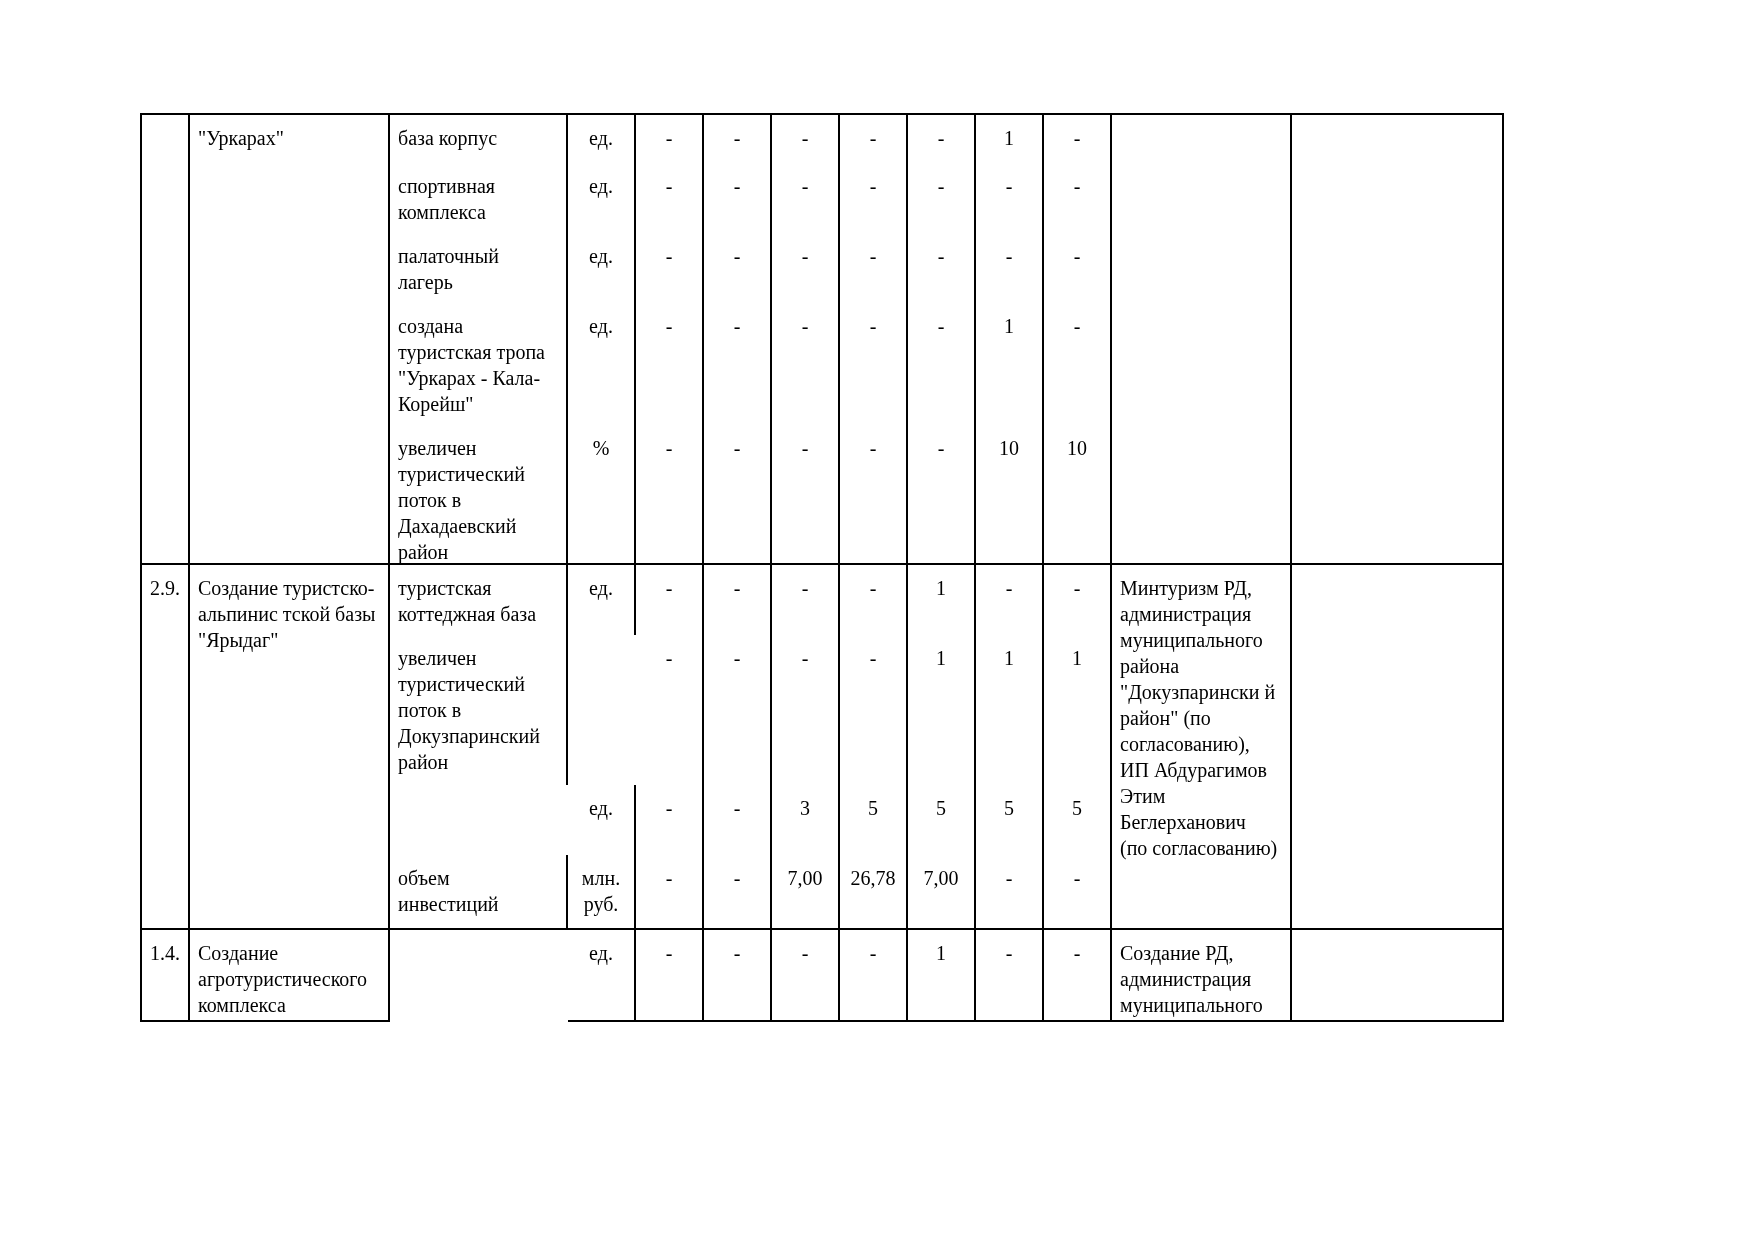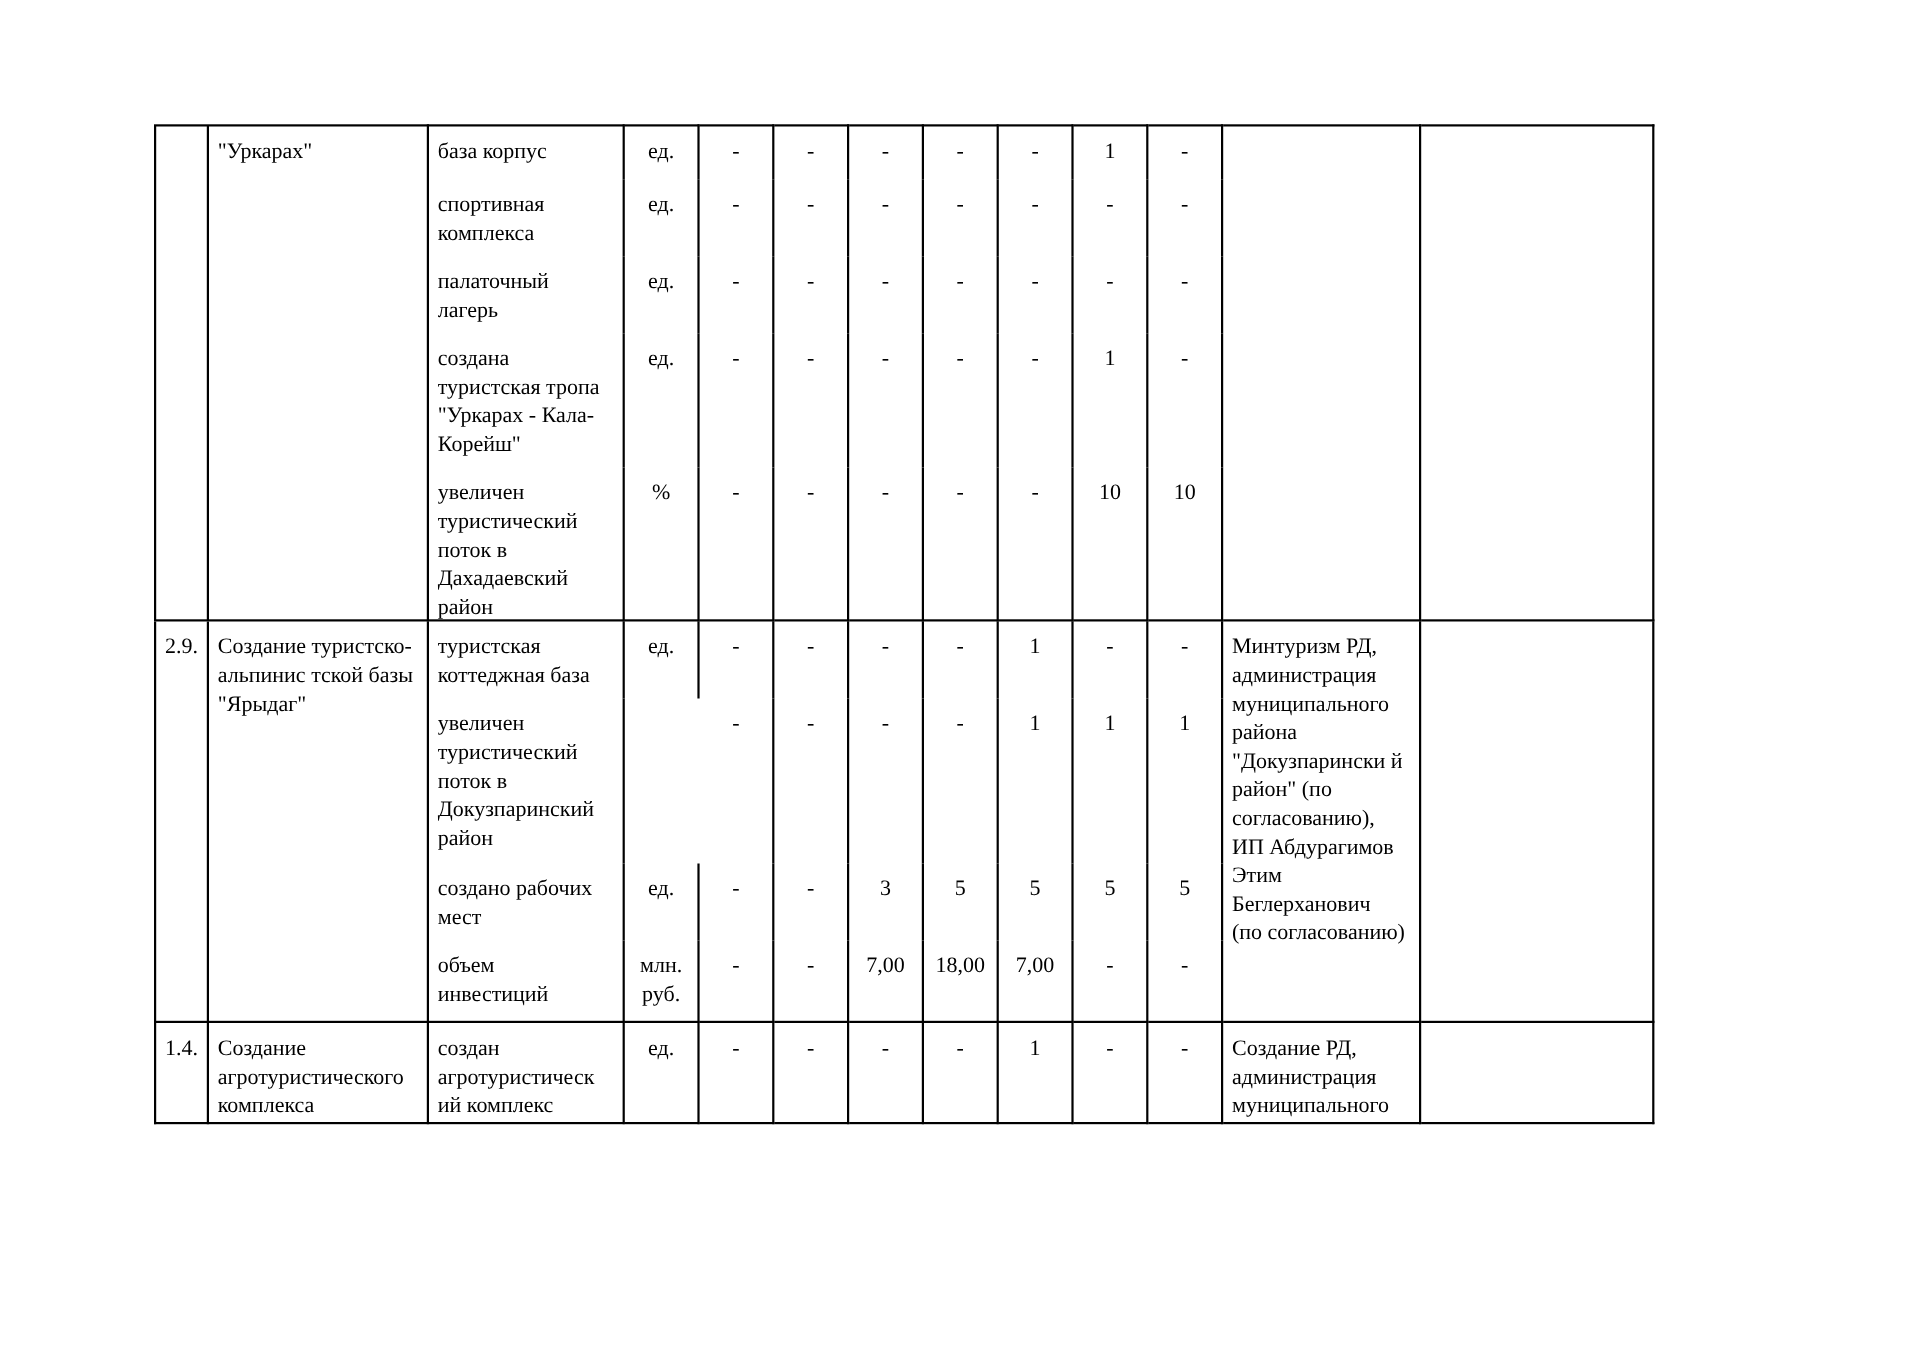--- a/index.html
+++ b/index.html
@@ -106,46 +106,44 @@
 
     <div class="cell" style="grid-area:7/3/8/4">увеличен туристический поток в Докузпаринский район</div>
     <div class="cell ctr" style="grid-area:7/5/8/6">-</div>
     <div class="cell ctr" style="grid-area:7/6/8/7">-</div>
     <div class="cell ctr" style="grid-area:7/7/8/8">-</div>
     <div class="cell ctr" style="grid-area:7/8/8/9">-</div>
     <div class="cell ctr" style="grid-area:7/9/8/10">1</div>
     <div class="cell ctr" style="grid-area:7/10/8/11">1</div>
     <div class="cell ctr" style="grid-area:7/11/8/12">1</div>
 
-    <div class="cell" style="grid-area:8/3/9/4">создано рабочих мест</div>
     <div class="cell ctr" style="grid-area:8/4/9/5">ед.</div>
     <div class="cell ctr" style="grid-area:8/5/9/6">-</div>
     <div class="cell ctr" style="grid-area:8/6/9/7">-</div>
     <div class="cell ctr" style="grid-area:8/7/9/8">3</div>
     <div class="cell ctr" style="grid-area:8/8/9/9">5</div>
     <div class="cell ctr" style="grid-area:8/9/9/10">5</div>
     <div class="cell ctr" style="grid-area:8/10/9/11">5</div>
     <div class="cell ctr" style="grid-area:8/11/9/12">5</div>
 
     <div class="cell bb" style="grid-area:9/3/10/4">объем инвестиций</div>
     <div class="cell ctr bb" style="grid-area:9/4/10/5">млн. руб.</div>
     <div class="cell ctr bb" style="grid-area:9/5/10/6">-</div>
     <div class="cell ctr bb" style="grid-area:9/6/10/7">-</div>
     <div class="cell ctr bb" style="grid-area:9/7/10/8">7,00</div>
-    <div class="cell ctr bb" style="grid-area:9/8/10/9">18,00</div>
+    <div class="cell ctr bb" style="grid-area:9/8/10/9">26,78</div>
     <div class="cell ctr bb" style="grid-area:9/9/10/10">7,00</div>
     <div class="cell ctr bb" style="grid-area:9/10/10/11">-</div>
     <div class="cell ctr bb" style="grid-area:9/11/10/12">-</div>
 
     <div class="cell bb" style="grid-area:6/12/10/13">Минтуризм РД, администрация муниципального района "Докузпарински й район" (по согласованию), ИП Абдурагимов Этим Беглерханович (по согласованию)</div>
     <div class="cell bb" style="grid-area:6/13/10/14"></div>
 
     <div class="cell bl bb" style="grid-area:10/1/11/2">1.4.</div>
     <div class="cell bb" style="grid-area:10/2/11/3">Создание агротуристического комплекса</div>
-    <div class="cell bb" style="grid-area:10/3/11/4">создан агротуристическ ий комплекс</div>
     <div class="cell ctr bb" style="grid-area:10/4/11/5">ед.</div>
     <div class="cell ctr bb" style="grid-area:10/5/11/6">-</div>
     <div class="cell ctr bb" style="grid-area:10/6/11/7">-</div>
     <div class="cell ctr bb" style="grid-area:10/7/11/8">-</div>
     <div class="cell ctr bb" style="grid-area:10/8/11/9">-</div>
     <div class="cell ctr bb" style="grid-area:10/9/11/10">1</div>
     <div class="cell ctr bb" style="grid-area:10/10/11/11">-</div>
     <div class="cell ctr bb" style="grid-area:10/11/11/12">-</div>
     <div class="cell bb" style="grid-area:10/12/11/13">Создание РД, администрация муниципального</div>
     <div class="cell bb" style="grid-area:10/13/11/14"></div>

